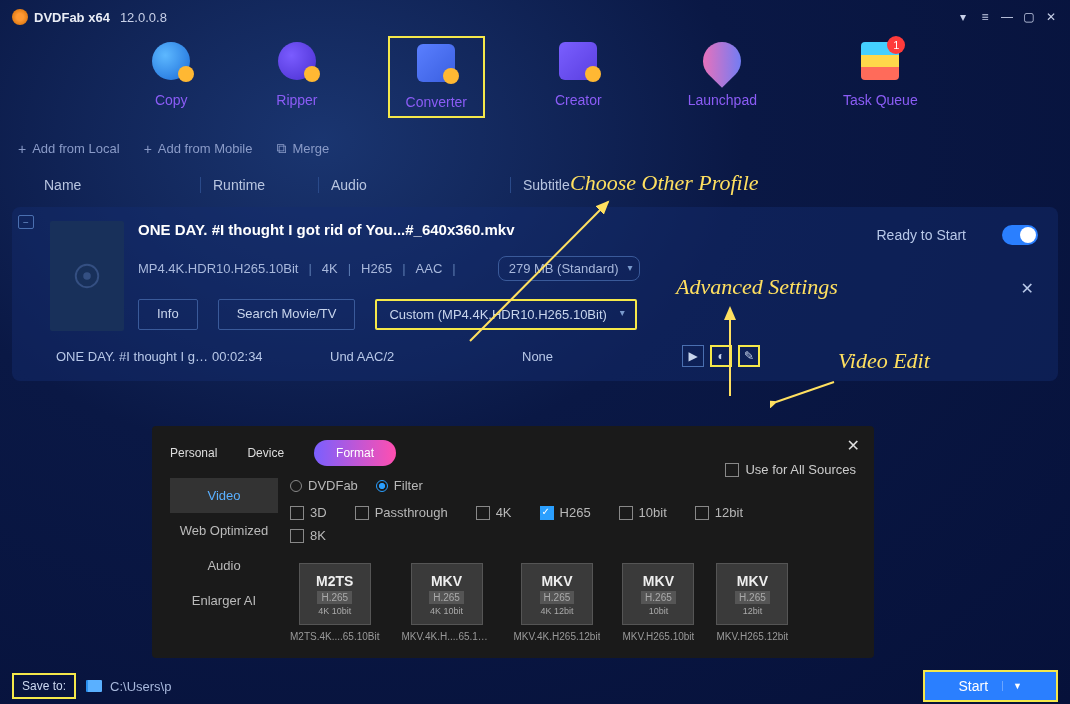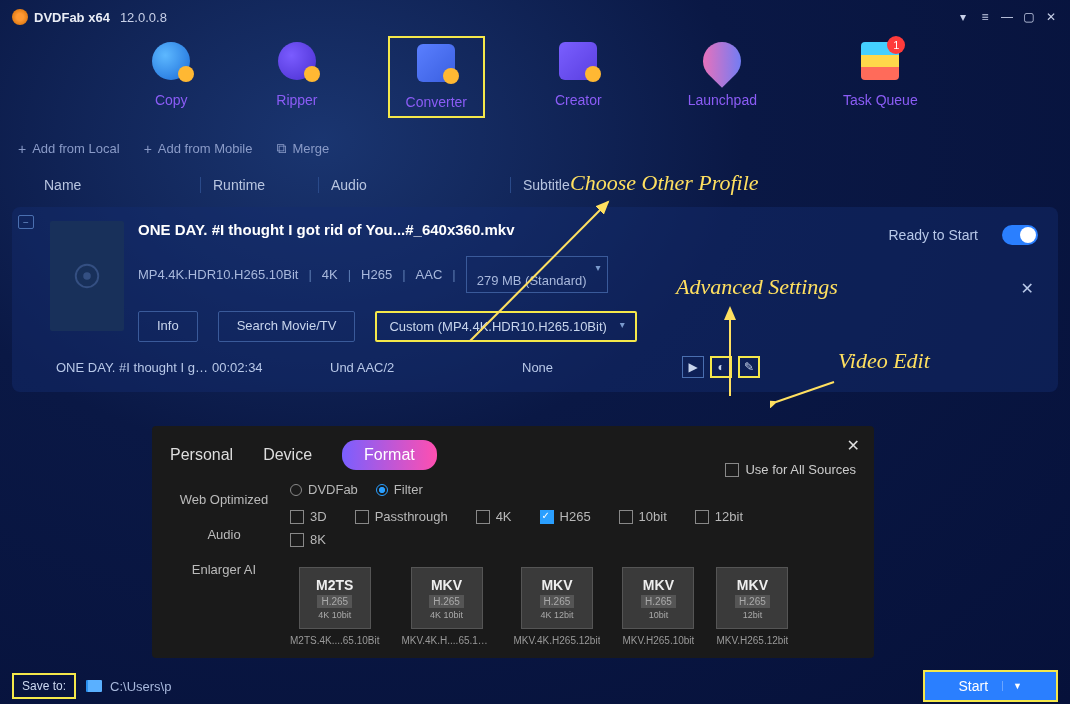--- a/index.html
+++ b/index.html
@@ -44,46 +44,46 @@
 
 .filecard { margin: 6px 12px; background: rgba(20, 45, 110, 0.45); border-radius: 8px; padding: 14px 16px 14px 10px; position: relative; }
 .collapse-btn { position: absolute; left: 6px; top: 8px; width: 16px; height: 14px; border: 1px solid #4a6fb0; border-radius: 2px; display: flex; align-items: center; justify-content: center; color: #6a8fc8; font-size: 10px; cursor: pointer; }
 .file-row1 { display: flex; align-items: flex-start; gap: 14px; margin-left: 28px; }
 .thumb { width: 74px; height: 110px; background: #18305a; border-radius: 2px; display: flex; align-items: center; justify-content: center; }
 .thumb svg { opacity: 0.35; }
 .file-info { flex: 1; }
 .file-title { color: #fff; font-weight: 600; font-size: 15px; margin-bottom: 18px; }
 .file-meta { display: flex; align-items: center; gap: 10px; color: #a8b8dc; font-size: 13px; margin-bottom: 18px; }
 .meta-sep { color: #5a7ab0; }
-.size-dd { border: 1px solid #3a5a9a; padding: 16px 20px 4px 10px; border-radius: 0; position: relative; cursor: pointer; }
+.size-dd { border: 1px solid #3a5a9a; padding: 4px 20px 4px 10px; border-radius: 8px; position: relative; cursor: pointer; margin-left: 32px; }
 .size-dd::after { content: "▾"; position: absolute; right: 6px; color: #7a9acc; font-size: 10px; top: 5px;}
 .file-btns { display: flex; gap: 20px; }
 .pill { border: 1px solid #3a5a9a; padding: 6px 18px; border-radius: 2px; font-size: 13px; color: #c8d5ec; cursor: pointer; }
 .pill.profile { border: 2px solid #f5e84a; padding: 6px 28px 6px 12px; position: relative; }
 .pill.profile::after { content: "▾"; position: absolute; right: 10px; color: #7a9acc; font-size: 10px; }
-.file-right { position: absolute; right: 20px; top: 18px; display: flex; align-items: center; gap: 24px; }
+.file-right { position: absolute; right: 20px; top: 18px; display: flex; align-items: center; gap: 36px; }
 .status { color: #b8c8e8; font-size: 14px; }
 .toggle { width: 36px; height: 20px; background: #2a7fff; border-radius: 10px; position: relative; cursor: pointer; }
 .toggle::after { content: ""; position: absolute; right: 2px; top: 2px; width: 16px; height: 16px; background: white; border-radius: 50%; }
 .close-x { position: absolute; right: 24px; top: 72px; color: #b8c8e8; font-size: 16px; cursor: pointer; }
 
 .file-row2 { display: flex; align-items: center; padding: 14px 0 0 34px; font-size: 13px; color: #b8c8e8; }
 .r2-name { width: 156px; overflow: hidden; text-overflow: ellipsis; white-space: nowrap; }
 .r2-runtime { width: 118px; }
 .r2-audio { width: 192px; }
 .r2-sub { width: 140px; }
 .r2-icons { display: flex; gap: 6px; margin-left: 20px; }
 .sq-btn { width: 22px; height: 22px; border: 1px solid #4a6fb0; display: flex; align-items: center; justify-content: center; cursor: pointer; color: #c8d5ec; font-size: 12px; }
 .sq-btn.hl { border: 2px solid #f5e84a; }
 
 
 .popup { position: absolute; left: 152px; top: 426px; width: 722px; height: 232px; background: #1a1a1a; border-radius: 4px; padding: 14px 18px; color: #b8b8b8; }
 .popup-close { position: absolute; right: 14px; top: 10px; color: #ddd; font-size: 16px; cursor: pointer; }
 .popup-tabs { display: flex; gap: 30px; align-items: center; margin-bottom: 12px; }
-.ptab { font-size: 16px; color: #ddd; cursor: pointer; padding: 6px 0; }
+.ptab { font-size: 12px; color: #ddd; cursor: pointer; padding: 6px 0; }
 .ptab.active { background: linear-gradient(90deg, #7a5fff, #ff4fb0); color: white; padding: 6px 22px; border-radius: 14px; }
 .use-all { position: absolute; right: 18px; top: 36px; display: flex; align-items: center; gap: 6px; font-size: 13px; color: #ccc; }
 .chk { width: 14px; height: 14px; border: 1px solid #888; cursor: pointer; }
 .chk.on { background: #2a9fff; border-color: #2a9fff; position: relative; }
 .chk.on::after { content: "✓"; color: white; font-size: 10px; position: absolute; left: 1px; top: -1px; }
 .popup-body { display: flex; }
 .side-cats { width: 108px; display: flex; flex-direction: column; }
 .side-cat { padding: 10px 0; text-align: center; font-size: 13px; cursor: pointer; color: #bbb; }
 .side-cat.active { background: #333; color: #5ab0ff; }
 .popup-main { flex: 1; padding-left: 12px; }
@@ -244,20 +244,21 @@
     <div class="ptab">Personal</div>
     <div class="ptab">Device</div>
     <div class="ptab active">Format</div>
   </div>
   <div class="use-all">
     <div class="chk"></div>
     <span>Use for All Sources</span>
   </div>
   <div class="popup-body">
     <div class="side-cats">
+      <div class="side-cat active">Video</div>
       <div class="side-cat">Web Optimized</div>
       <div class="side-cat">Audio</div>
       <div class="side-cat">Enlarger AI</div>
     </div>
     <div class="popup-main">
       <div class="radio-row">
         <div class="radio">
             <div class="radio-dot"></div>
             <span>DVDFab</span>
           </div>

